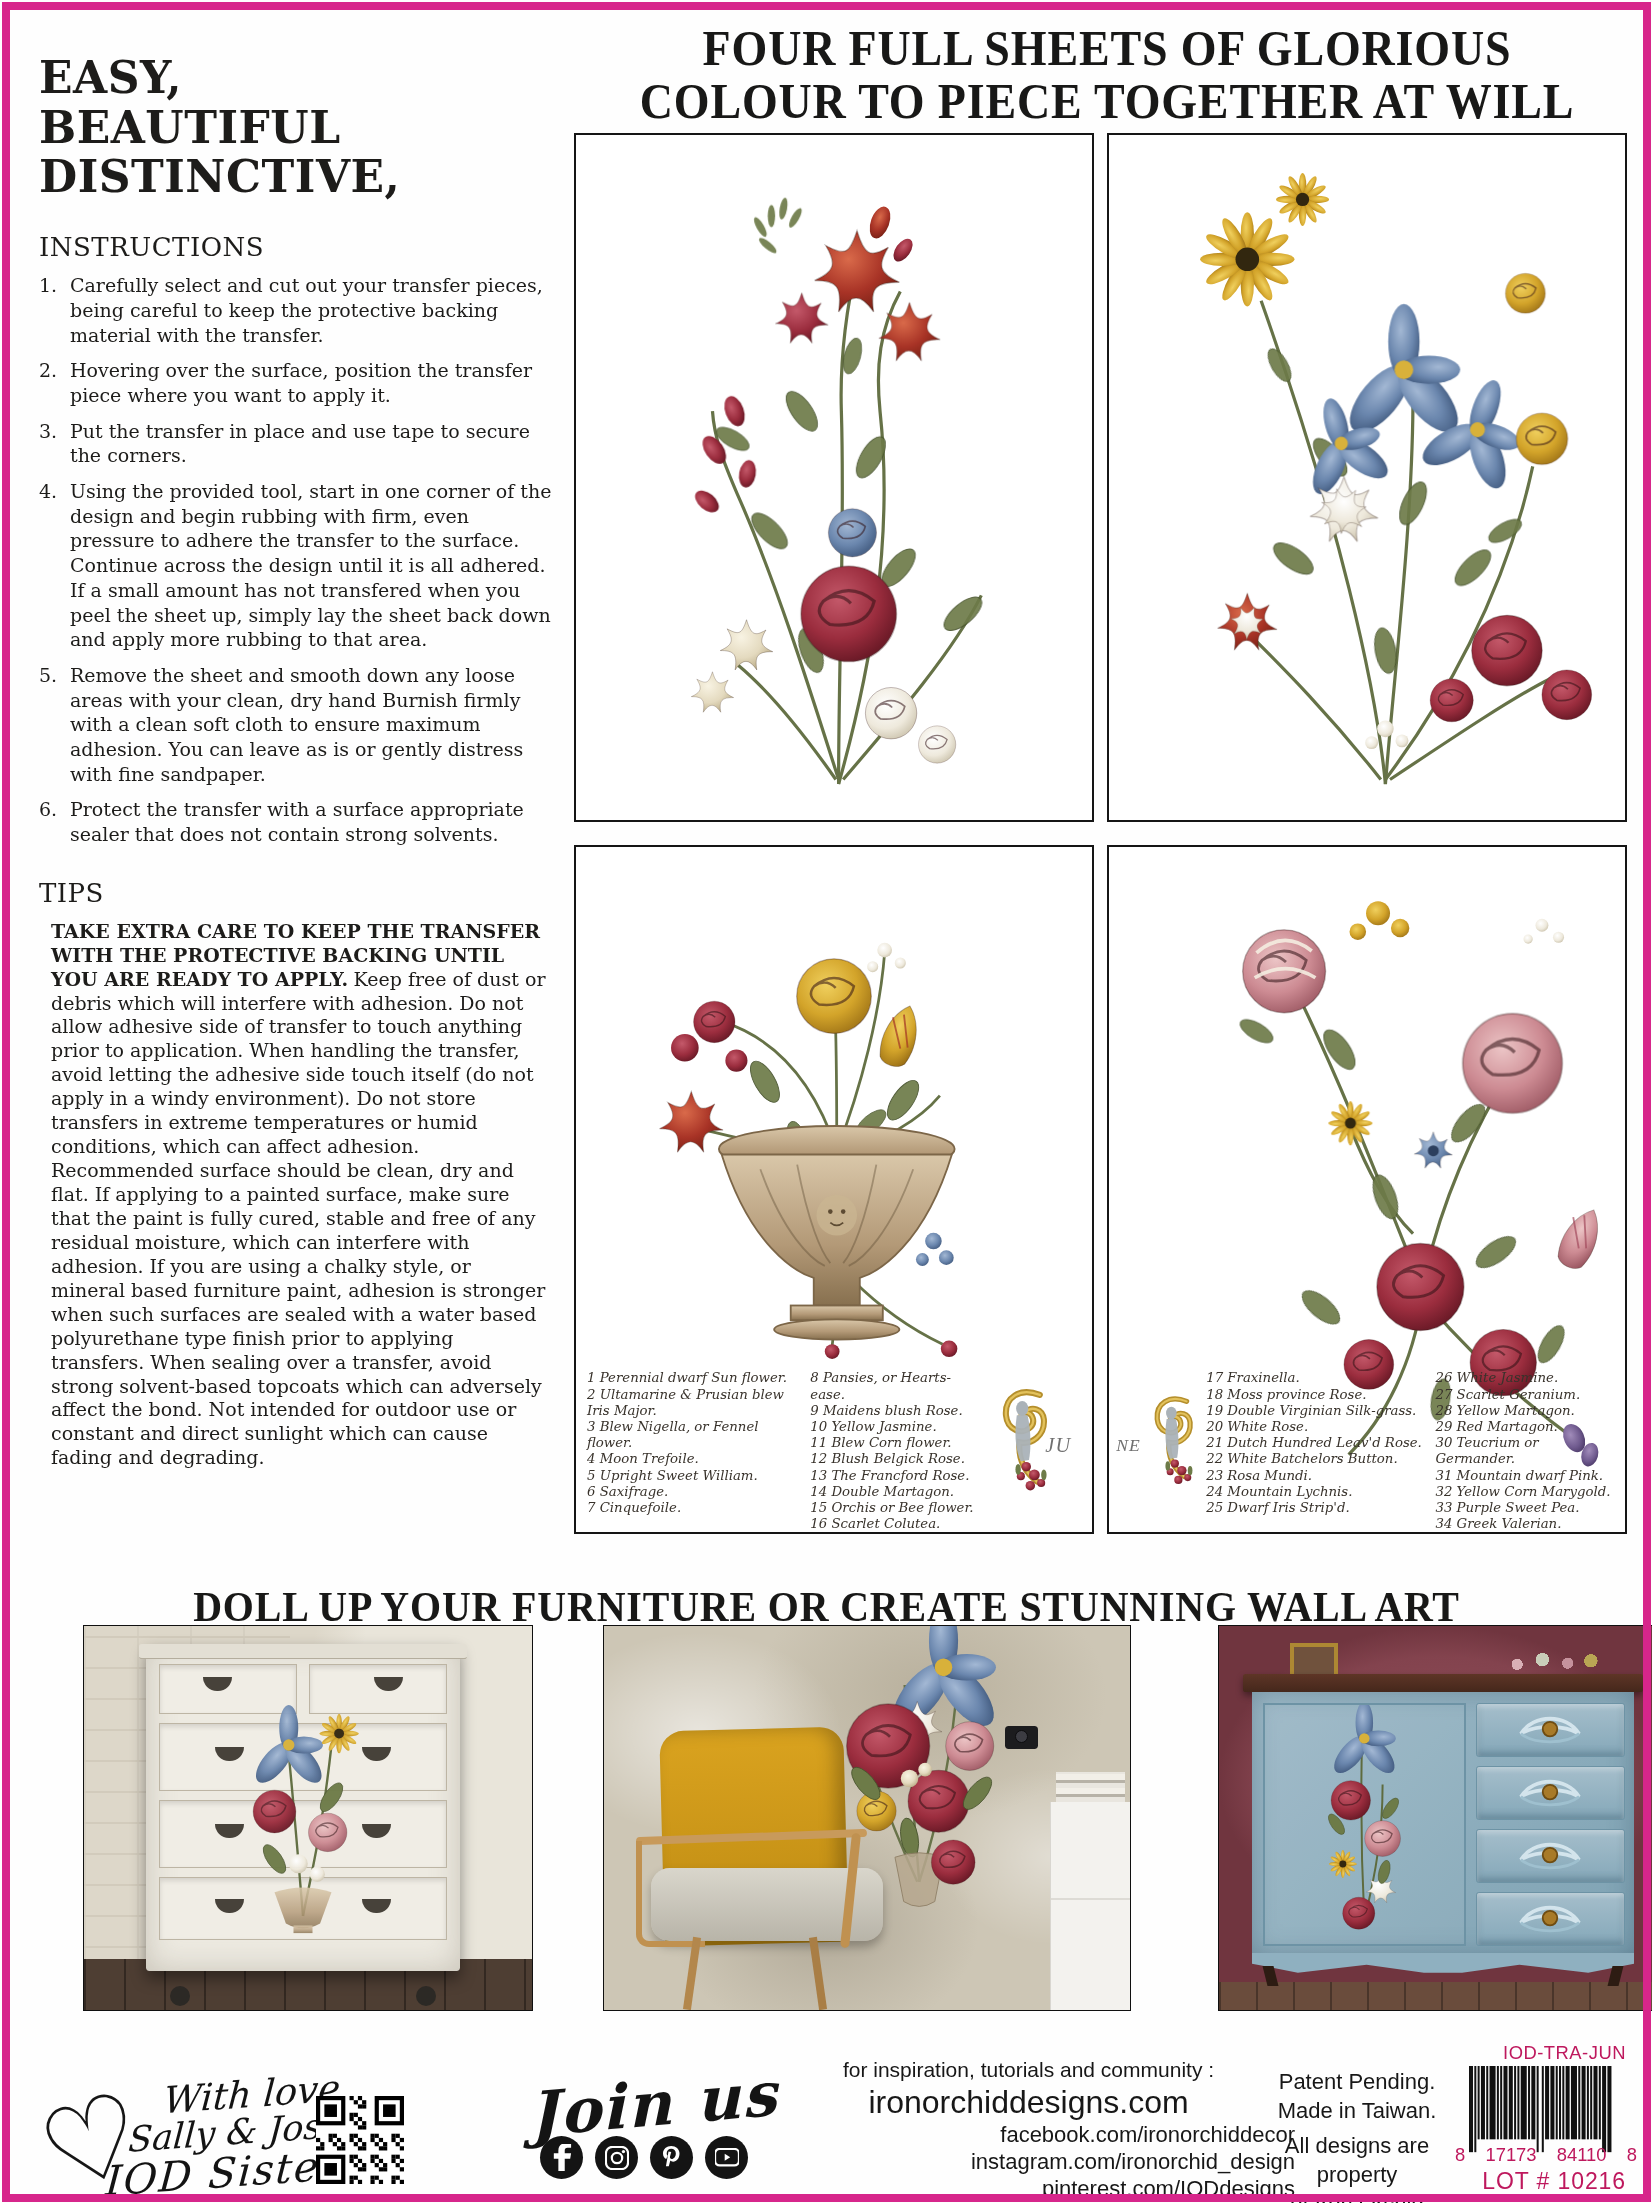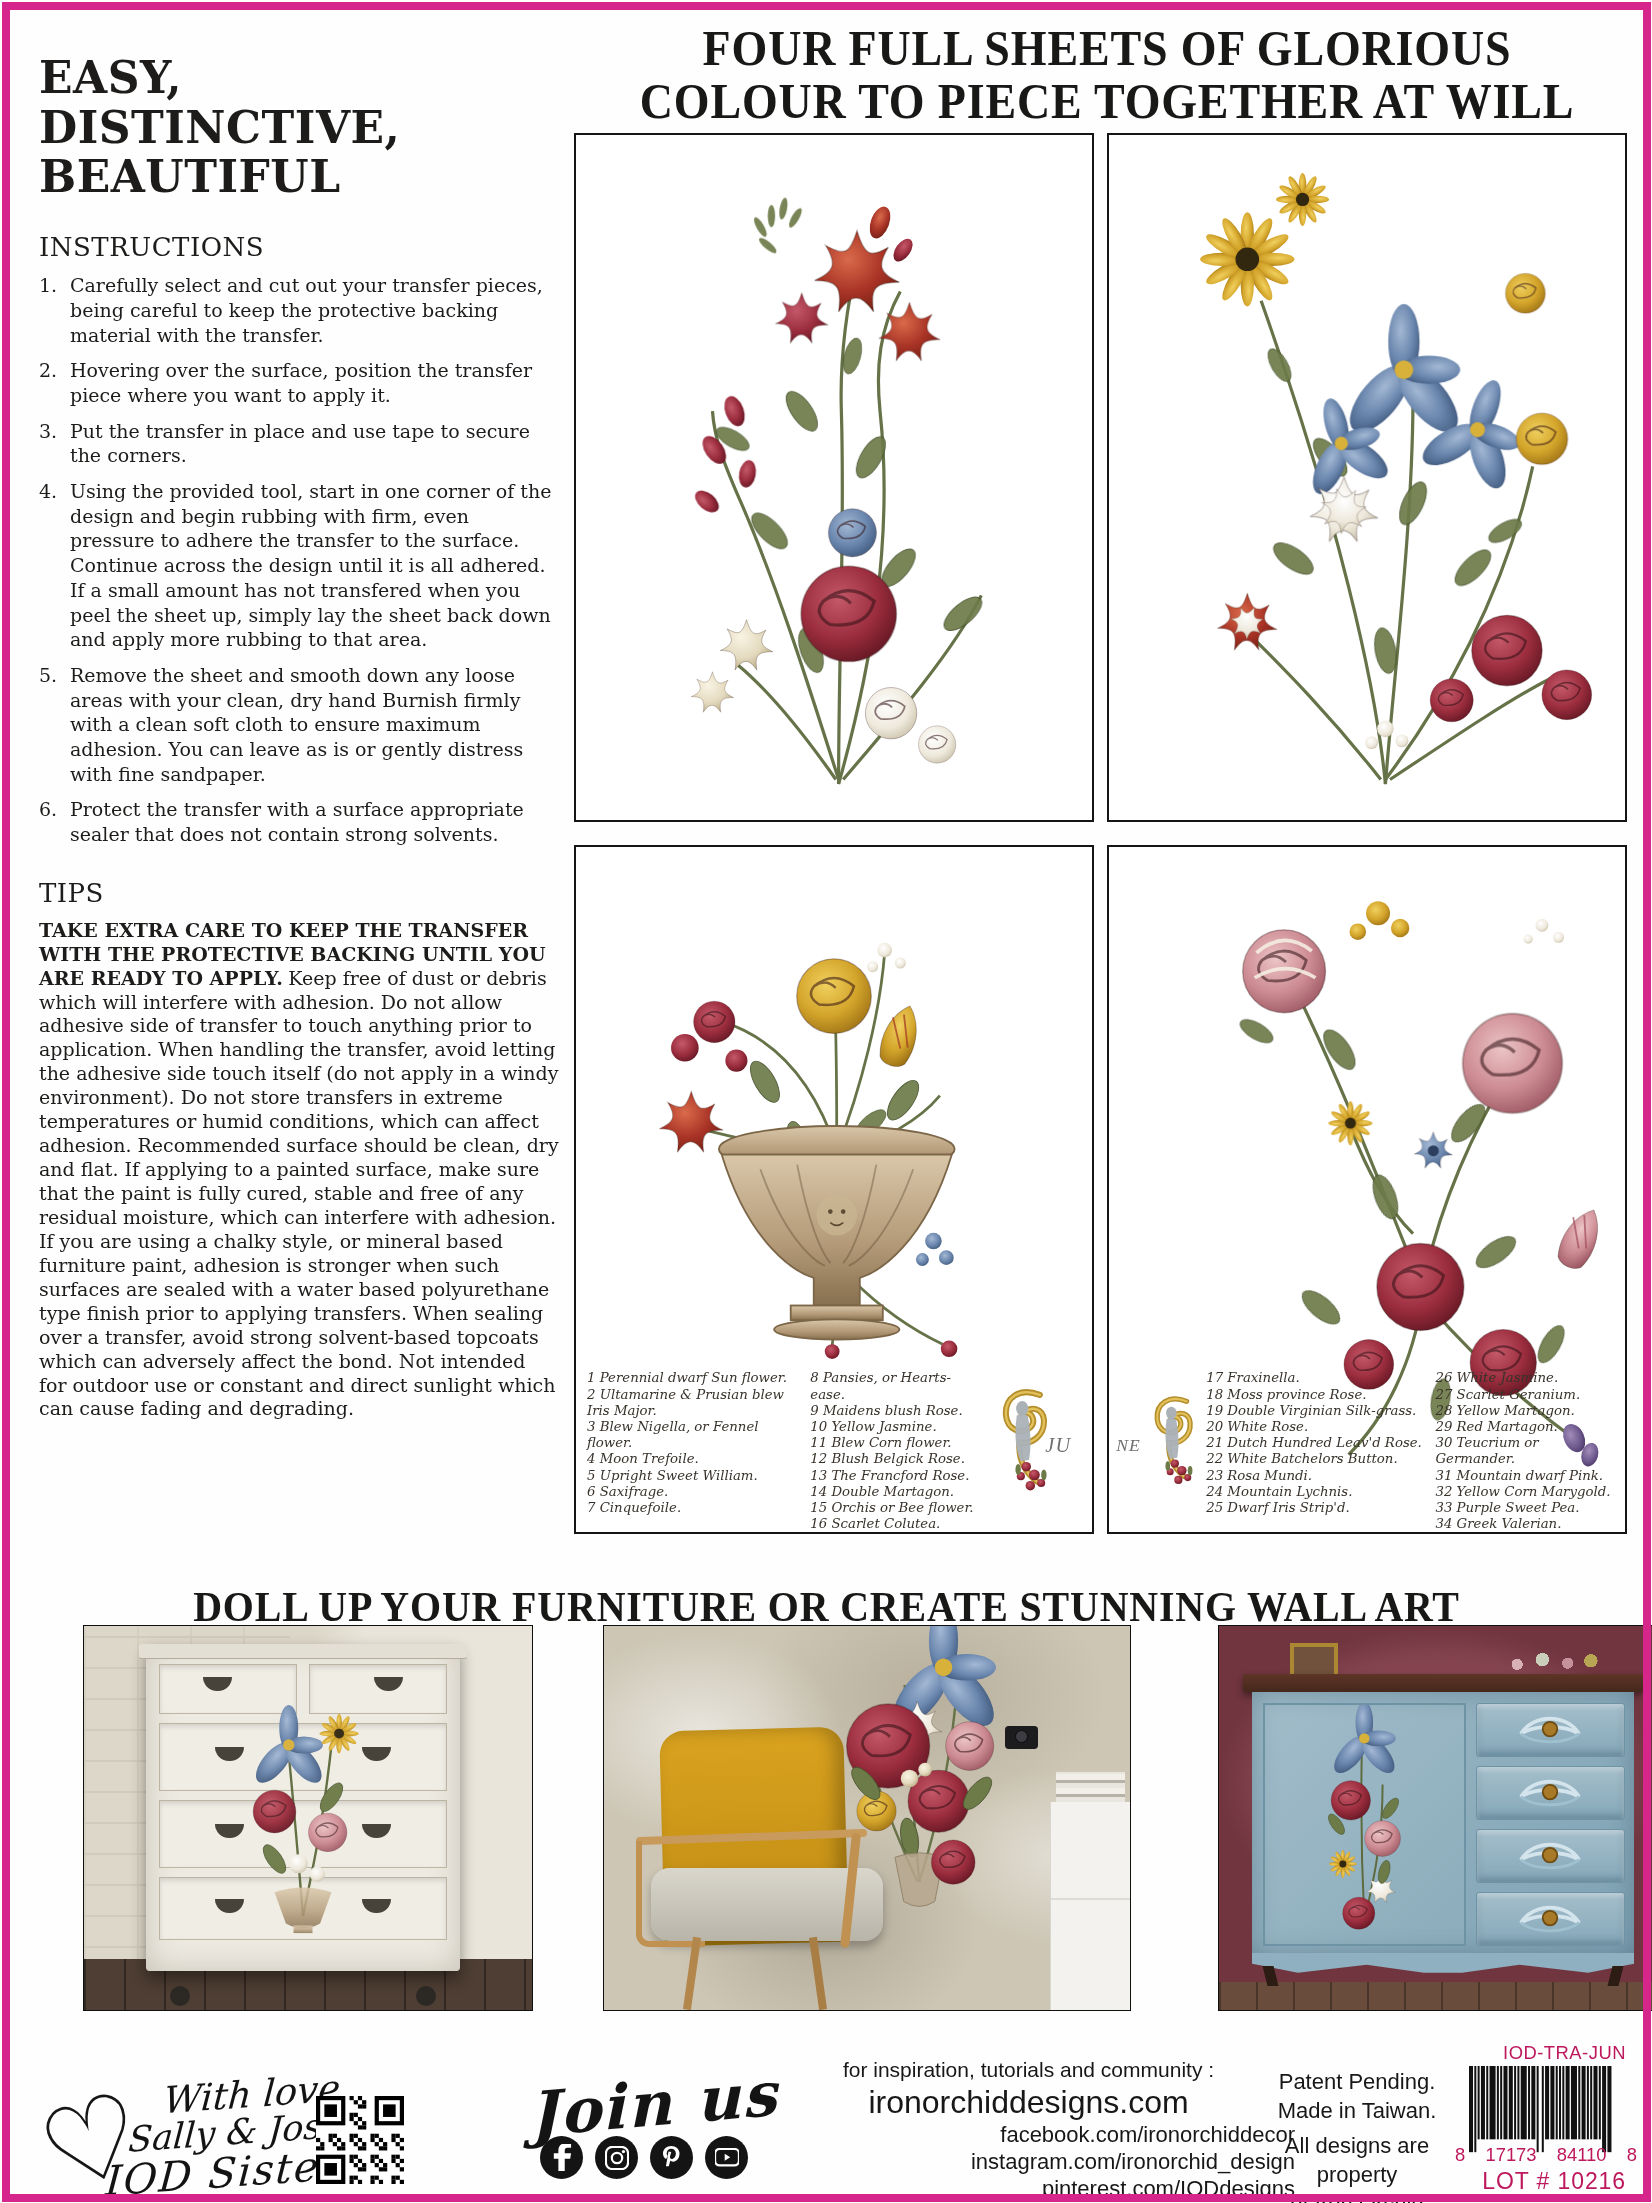--- a/index.html
+++ b/index.html
@@ -8,21 +8,21 @@
   .frame{position:absolute;inset:1.8px;border:8.3px solid #d7268b;pointer-events:none;z-index:60;}
 
   
   .left-col{position:absolute;left:39px;top:24px;width:520px;}
   .big-title{font-weight:700;font-size:44px;line-height:1.12;letter-spacing:0.5px;}
   .sec-head{font-weight:400;font-size:26px;margin:31px 0 11px 0;letter-spacing:0.5px;}
   ol.instr{list-style:none;margin:0;padding:0;}
   ol.instr li{display:flex;font-size:19px;line-height:1.3;margin-bottom:11px;}
   ol.instr .num{flex:0 0 31px;}
   ol.instr .txt{flex:1;}
-  .tips-body{font-size:19px;line-height:1.26;margin:0;}
+  .tips-body{font-size:19px;line-height:1.26;margin:12px;}
   .tips-body b{font-weight:700;margin-right:5.5px;}
 
   
   .sheets-heading{position:absolute;left:588px;top:22px;width:1038px;text-align:center;
       font-family:"Liberation Serif",serif;font-weight:700;font-size:50px;line-height:1.05;
       transform:scaleX(.92);transform-origin:center top;letter-spacing:0.9px;color:#181817;}
   .panel{position:absolute;width:520px;height:689px;background:#fff;border:2.8px solid #151515;box-sizing:border-box;}
   .p1{left:574px;top:133px;} .p2{left:1107px;top:133px;}
   .p3{left:574px;top:845px;} .p4{left:1107px;top:845px;}
   .art{position:absolute;inset:0;width:100%;height:100%;}
@@ -233,22 +233,22 @@
     </g>
   </defs>
 </svg>
 
 <div class="page">
   <div class="frame"></div>
 
   <aside class="left-col">
     <h1 class="big-title">
       <div>EASY,</div>
+      <div>BEAUTIFUL</div>
       <div>DISTINCTIVE,</div>
-      <div>BEAUTIFUL</div>
     </h1>
     <h2 class="sec-head">INSTRUCTIONS</h2>
     <ol class="instr">
         <li>
         <span class="num">1.</span>
           <span class="txt">Carefully select and cut out your transfer pieces, being careful to keep the protective backing material with the transfer.</span>
       </li>
         <li>
         <span class="num">2.</span>
           <span class="txt">Hovering over the surface, position the transfer piece where you want to apply it.</span>

